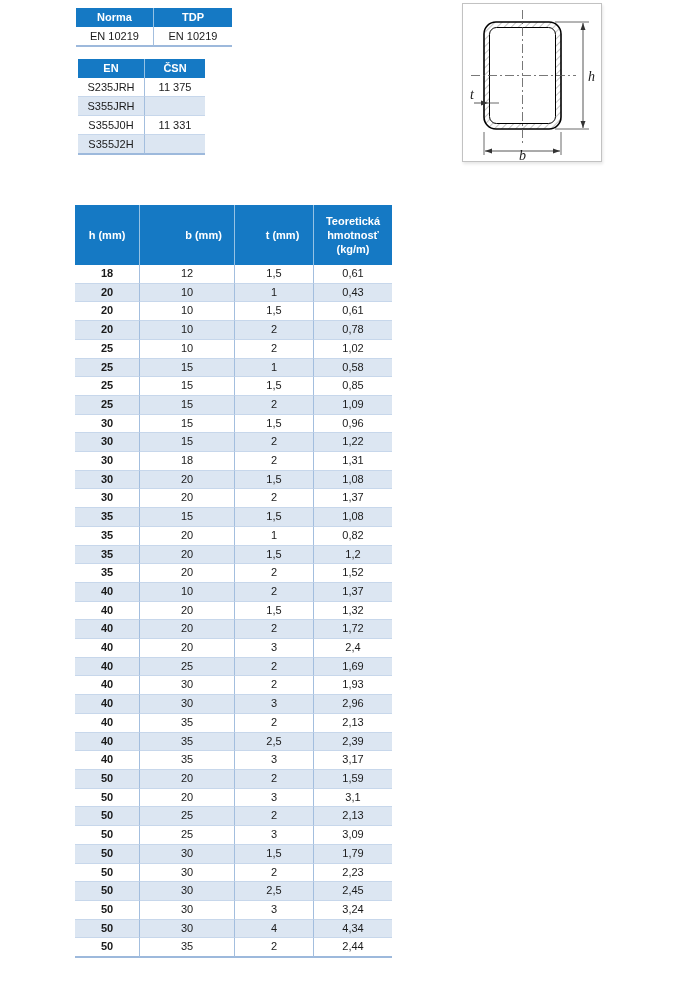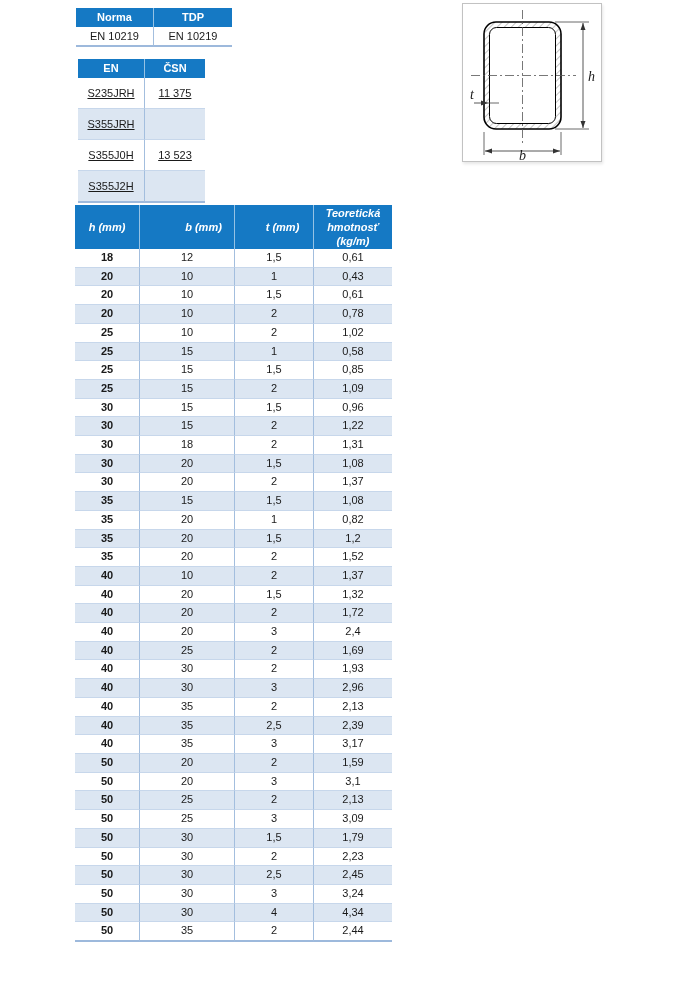--- a/index.html
+++ b/index.html
@@ -38,27 +38,27 @@
 
   
   table.norma { left:76px; top:8px; width:143px; }
   table.norma th { height:19px; line-height:19px; }
   table.norma td { height:18px; line-height:18px; }
   table.norma th:nth-child(1) { width:71px;margin-left:31px; }
   table.norma th:nth-child(2) { width:72px; }
 
   table.material { left:78px; top:59px; width:114px; }
   table.material th { height:19px; line-height:19px; }
-  table.material td { height:30px; line-height:18px;text-decoration:underline; }
+  table.material td { height:18px; line-height:18px; }
   table.material th:nth-child(1) { width:60px;margin-top:10px; }
   table.material th:nth-child(2) { width:54px;margin-top:20px; }
 
   
   table.main { left:75px; top:205px; width:240px; }
-  table.main th { height:44px; line-height:14px;font-style:italic; }
+  table.main th { height:60px; line-height:14px; }
   table.main td { height:17.7px; line-height:17.7px; }
   table.main th:nth-child(1) { width:58px; }
   table.main th:nth-child(2) { width:55px;padding-left:36px; }
   table.main th:nth-child(3) { width:55px;padding-left:20px; }
   table.main th:nth-child(4) { width:72px; }
   table.main td:first-child { font-weight:bold; }
 
   
   .diagram-box {
     position:absolute;
@@ -106,21 +106,21 @@
       <tr>
         <td>S235JRH</td>
         <td>11 375</td>
       </tr>
       <tr>
         <td>S355JRH</td>
         <td></td>
       </tr>
       <tr>
         <td>S355J0H</td>
-        <td>13 523</td>
+        <td>11 331</td>
       </tr>
       <tr>
         <td>S355J2H</td>
         <td></td>
       </tr>
     </tbody>
 </table>
 
 <div class="diagram-box">
   <svg width="138" height="157" viewBox="0 0 138 157">

